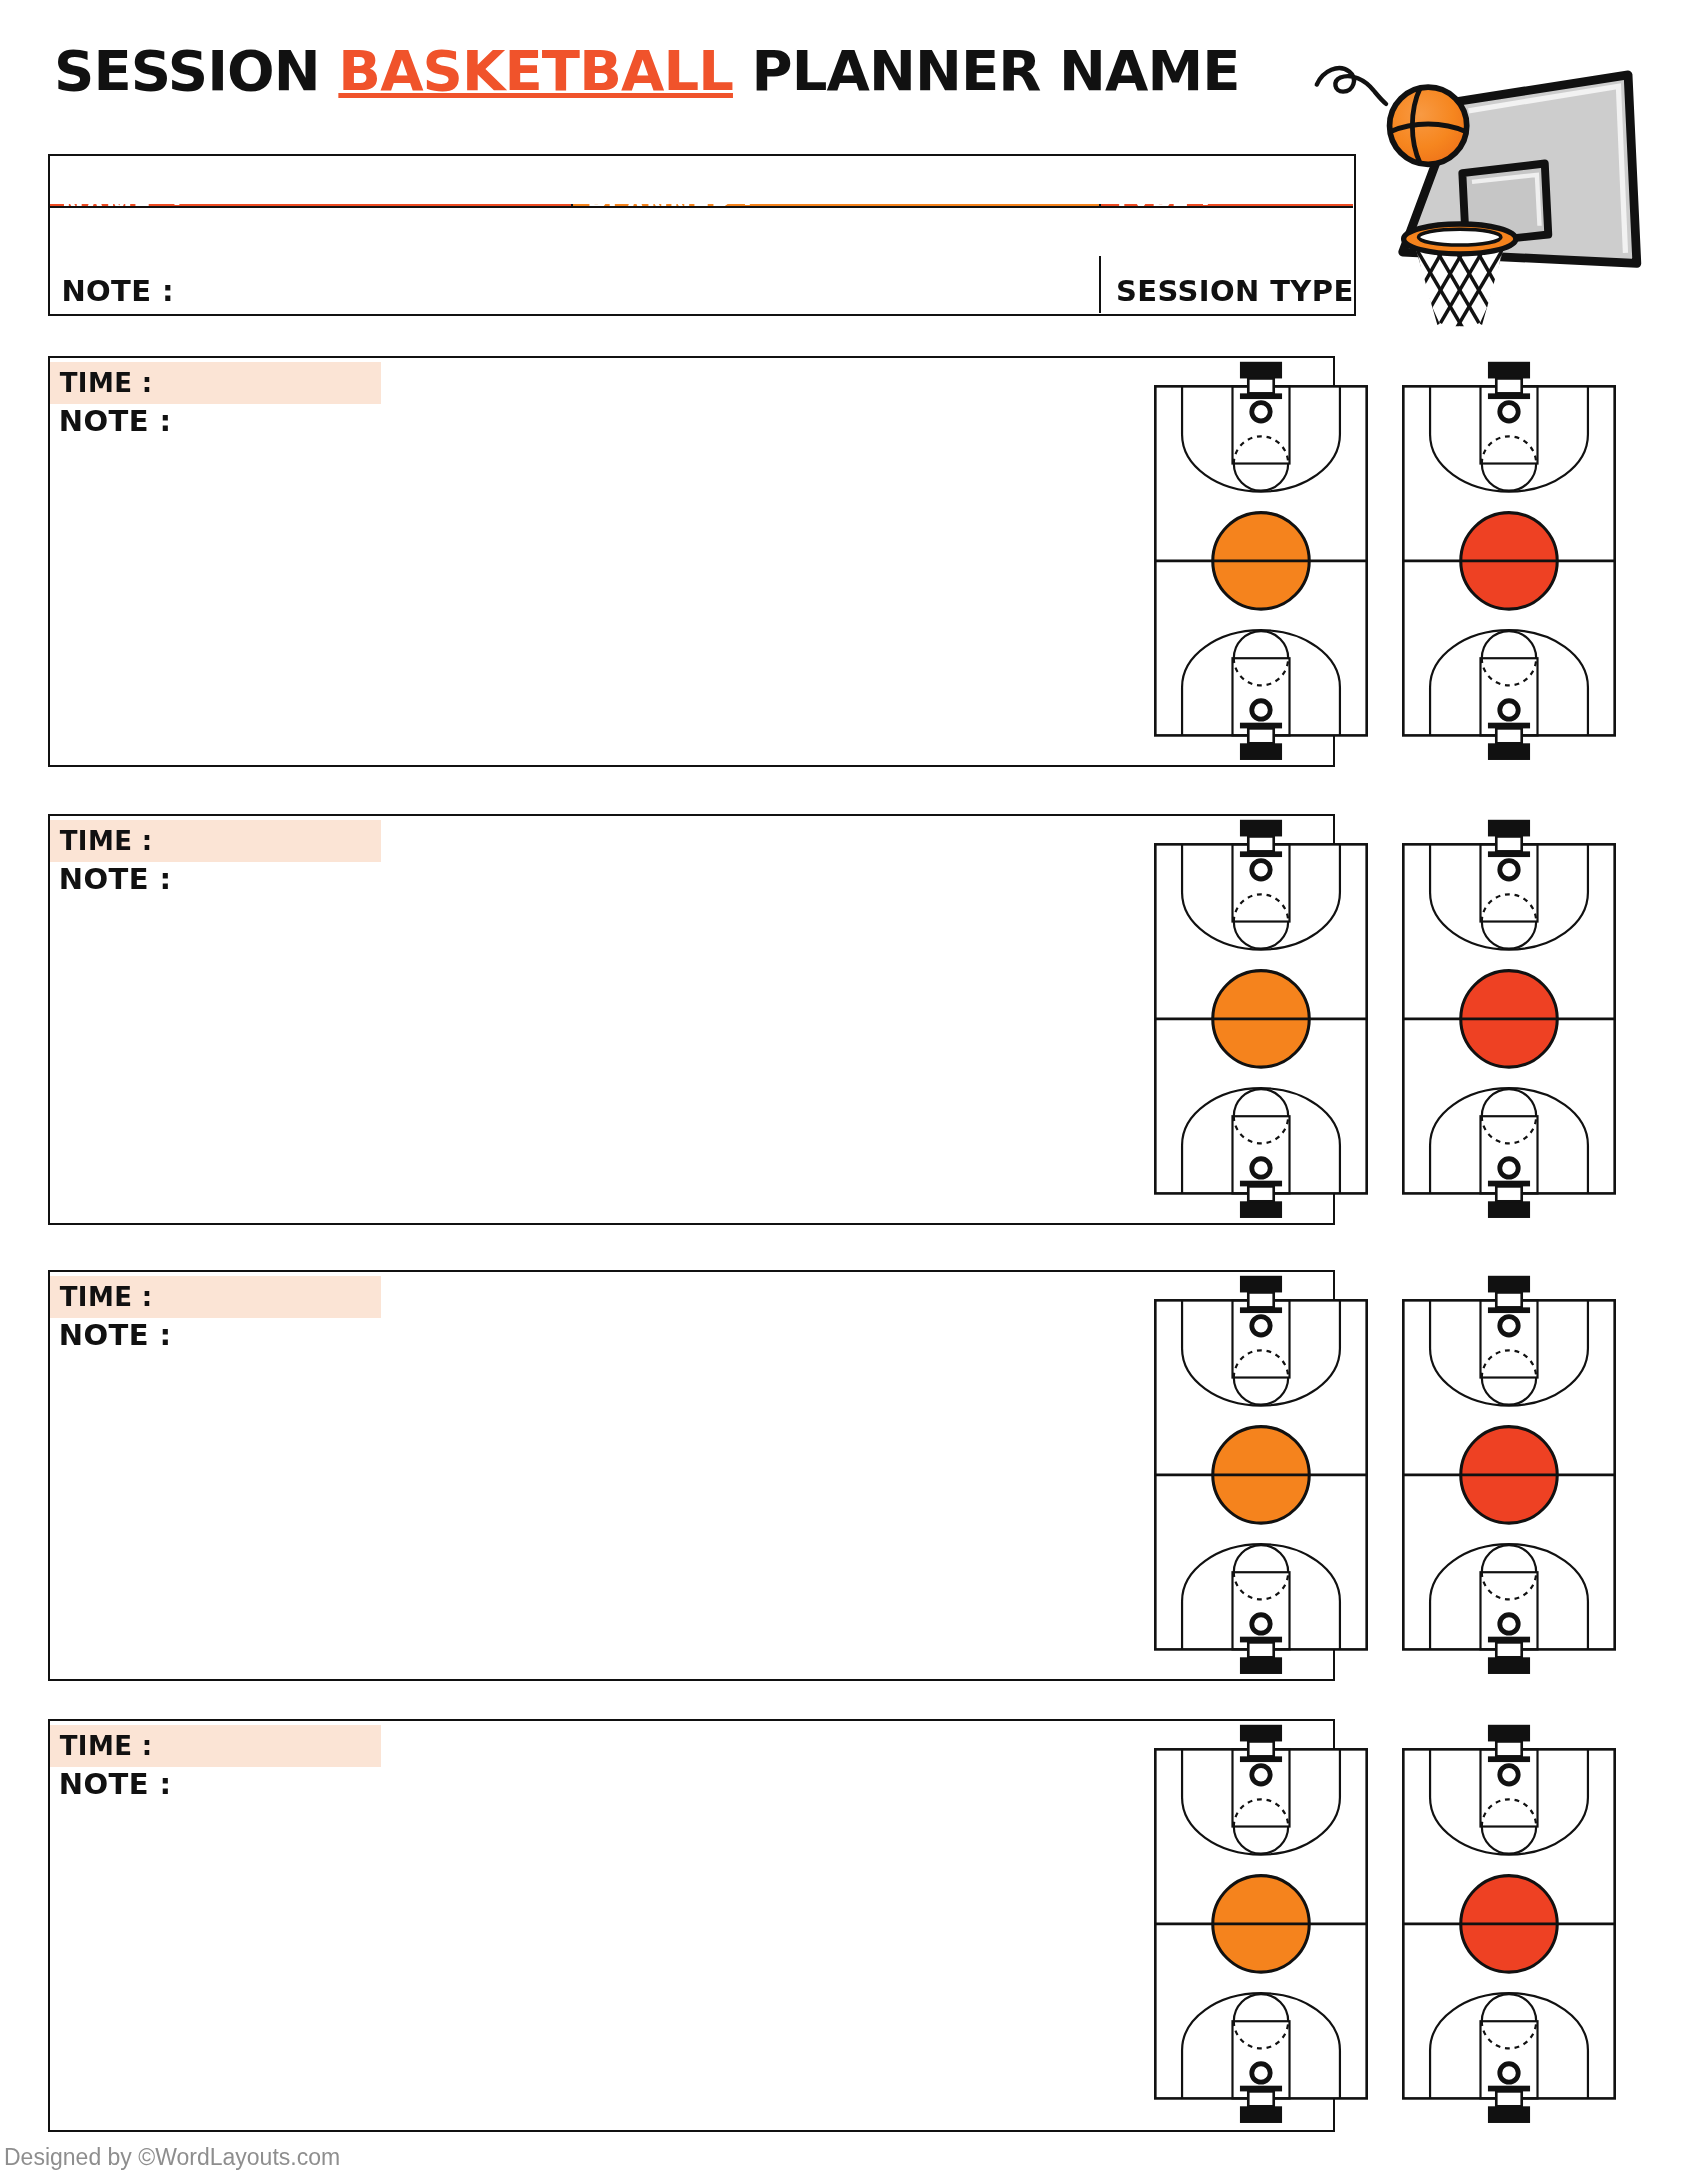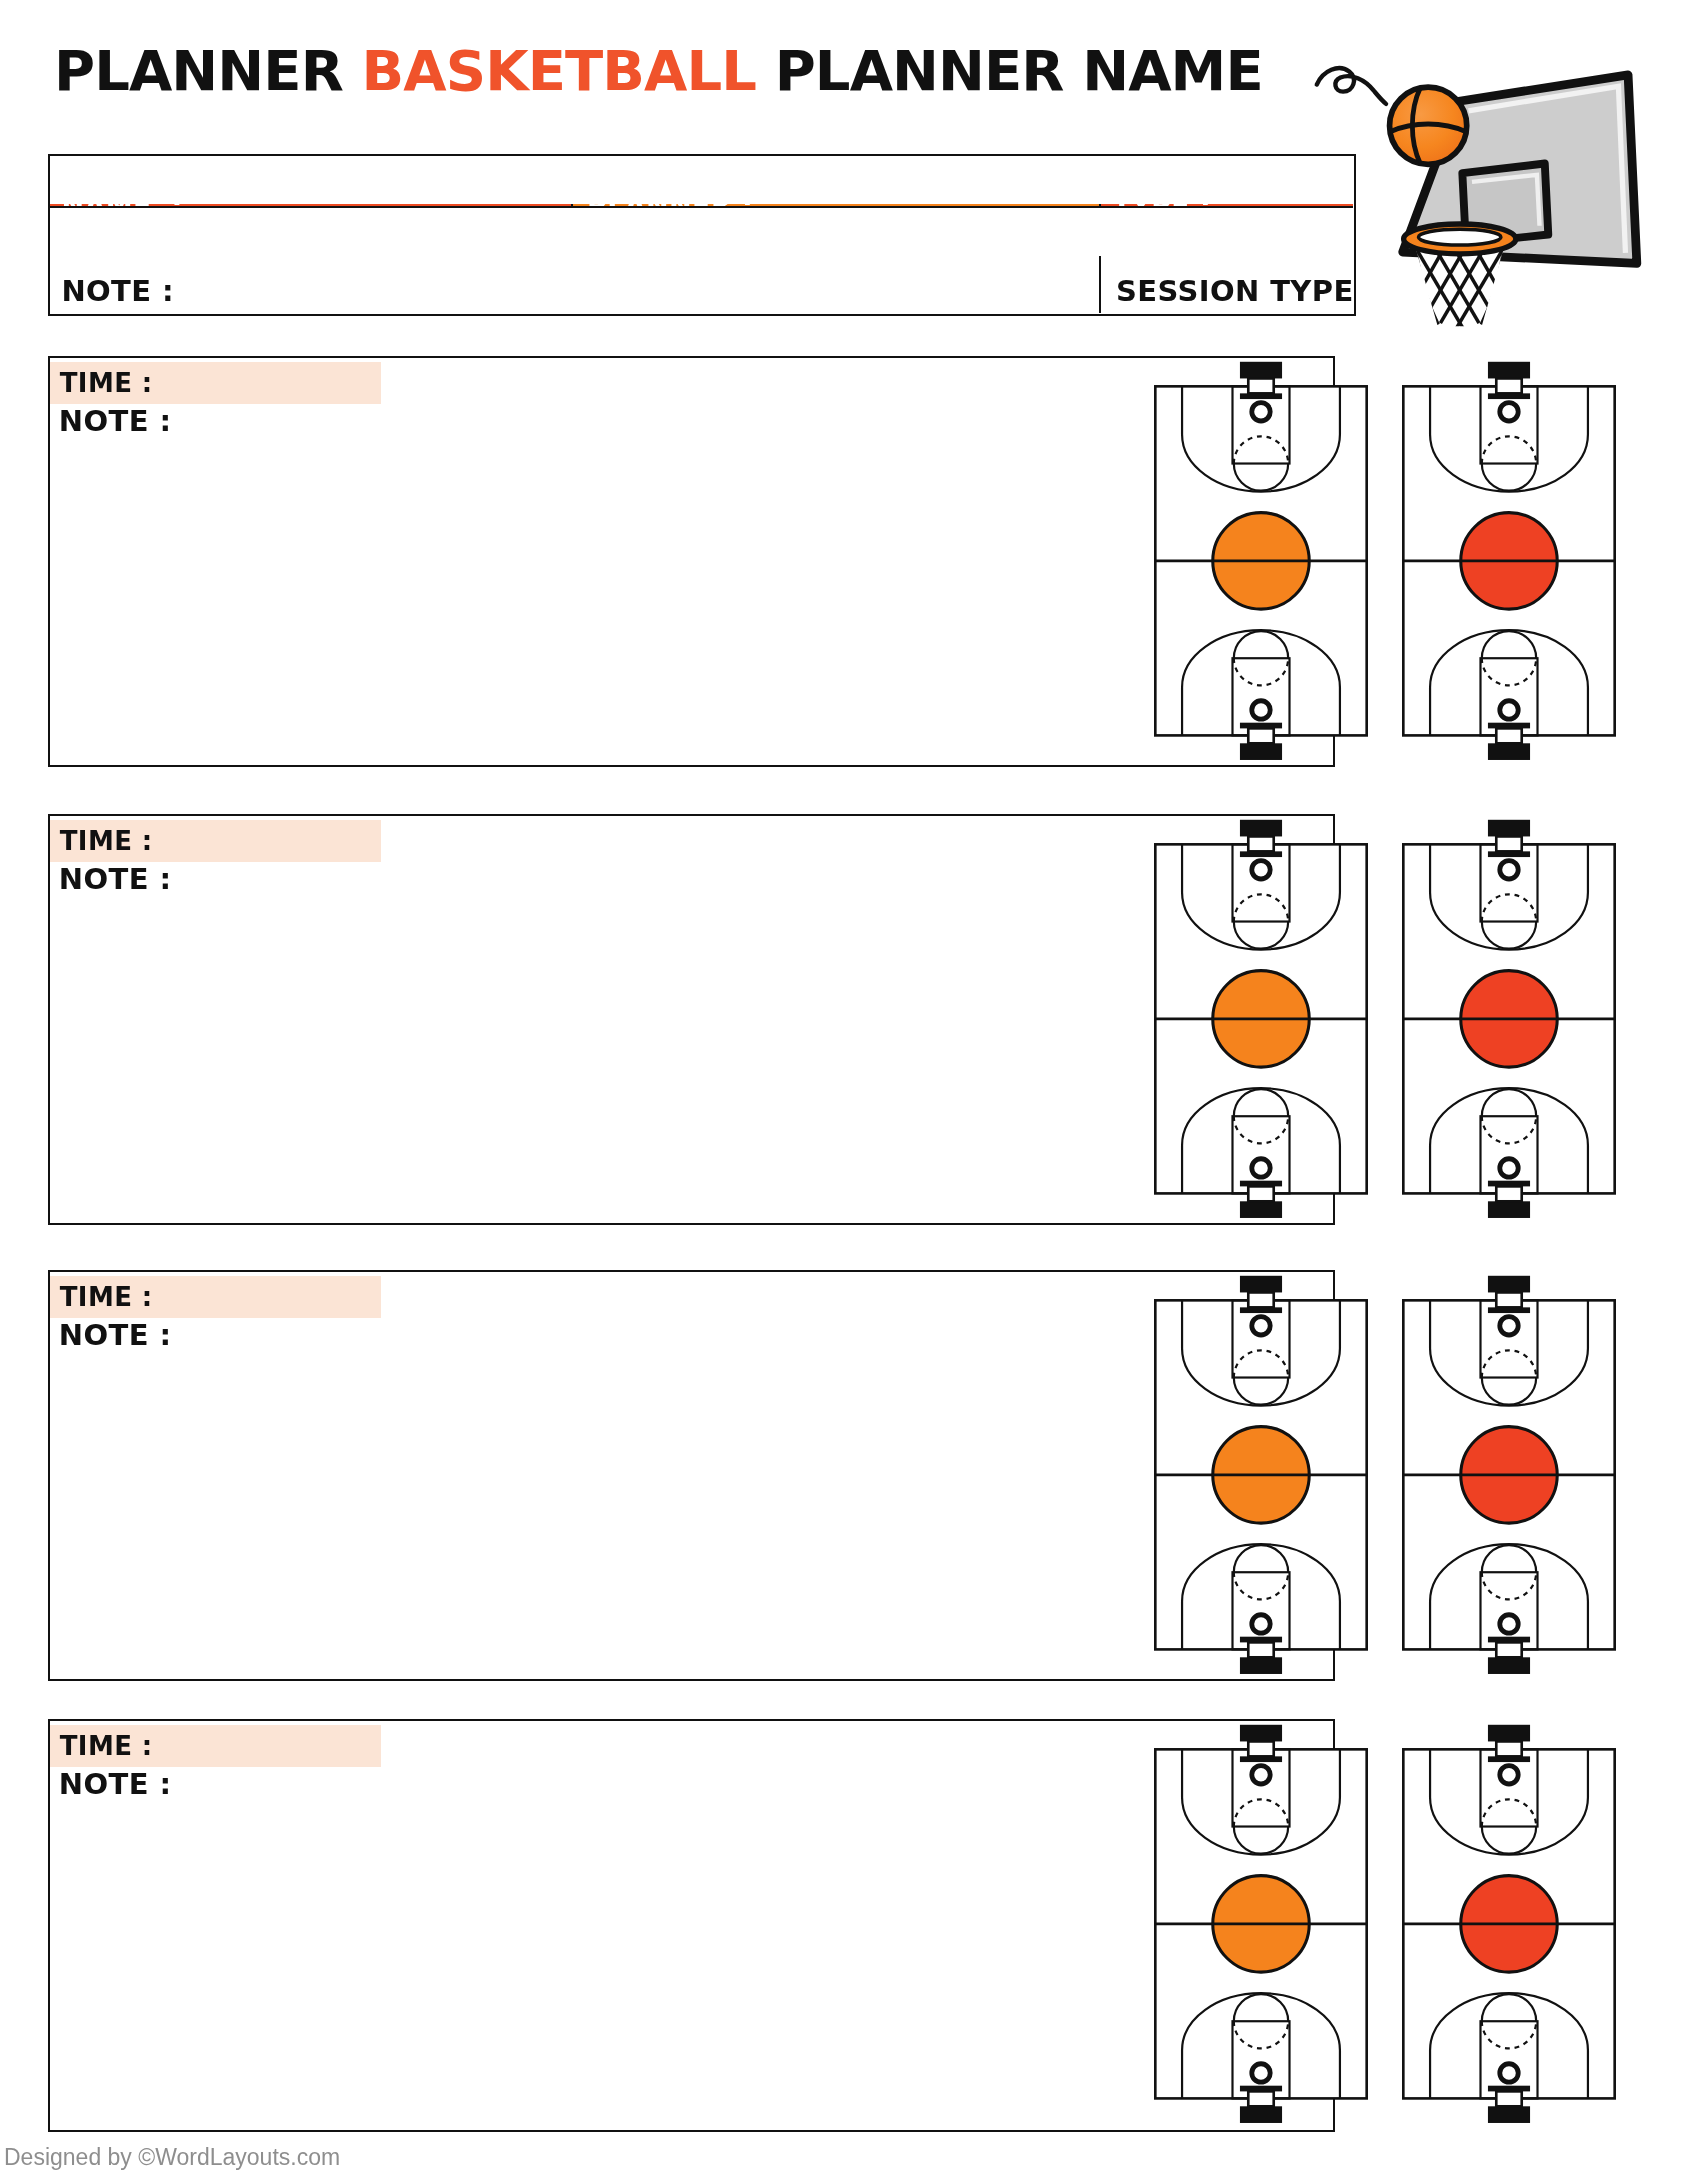--- a/index.html
+++ b/index.html
@@ -24,21 +24,21 @@
   .page-title {
     position: absolute;
     left: 54px; top: 42px;
     font-size: 56px;
     font-weight: 800;
     letter-spacing: -0.9px;
     line-height: 1.05;
     white-space: nowrap;
     color: var(--ink);
   }
-  .page-title .accent { color: var(--title-accent); }
+  .page-title .accent { color: var(--title-accent); text-decoration: underline; }
 
   
   .hoop-illustration {
     position: absolute;
     left: 1299px; top: 53px;
     width: 360px; height: 285px;
   }
 
   
   .header-table {
@@ -154,21 +154,21 @@
       <path d="M 91,118 A 31,31 0 0 0 153,118" stroke-width="2.5"></path>
       <path d="M 91,118 A 31,31 0 0 1 153,118" stroke-width="2.5" stroke-dasharray="5.5 5.5"></path>
       <rect x="98" y="2" width="48" height="19" fill="#111111" stroke="none"></rect>
       <rect x="107.5" y="21" width="29" height="17" fill="#ffffff" stroke-width="3"></rect>
       <rect x="98" y="38" width="48" height="6.5" fill="#111111" stroke="none"></rect>
       <circle cx="122" cy="59" r="10.5" fill="#ffffff" stroke-width="5.5"></circle>
     </g>
   </defs>
 </svg>
 
-<h1 class="page-title"><span>PLANNER</span> <span class="accent">BASKETBALL</span> <span>PLANNER NAME</span></h1>
+<h1 class="page-title"><span>SESSION</span> <span class="accent">BASKETBALL</span> <span>PLANNER NAME</span></h1>
 
 <svg class="hoop-illustration" viewBox="0 0 410 325">
   <defs>
     <radialGradient id="ballGrad" cx="40%" cy="35%" r="78%">
       <stop offset="0%" stop-color="#F89A43"></stop>
       <stop offset="55%" stop-color="#F6861F"></stop>
       <stop offset="100%" stop-color="#ED6D17"></stop>
     </radialGradient>
     <clipPath id="ballClip">
         <circle cx="147" cy="83" r="44"></circle>

